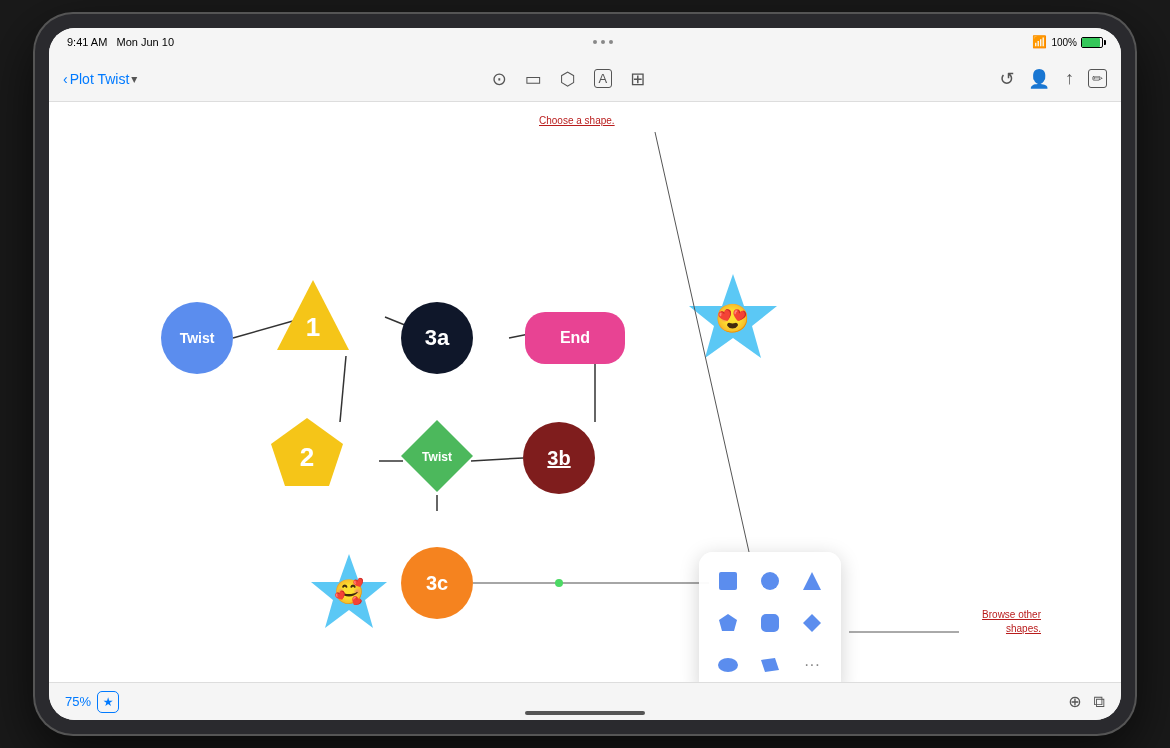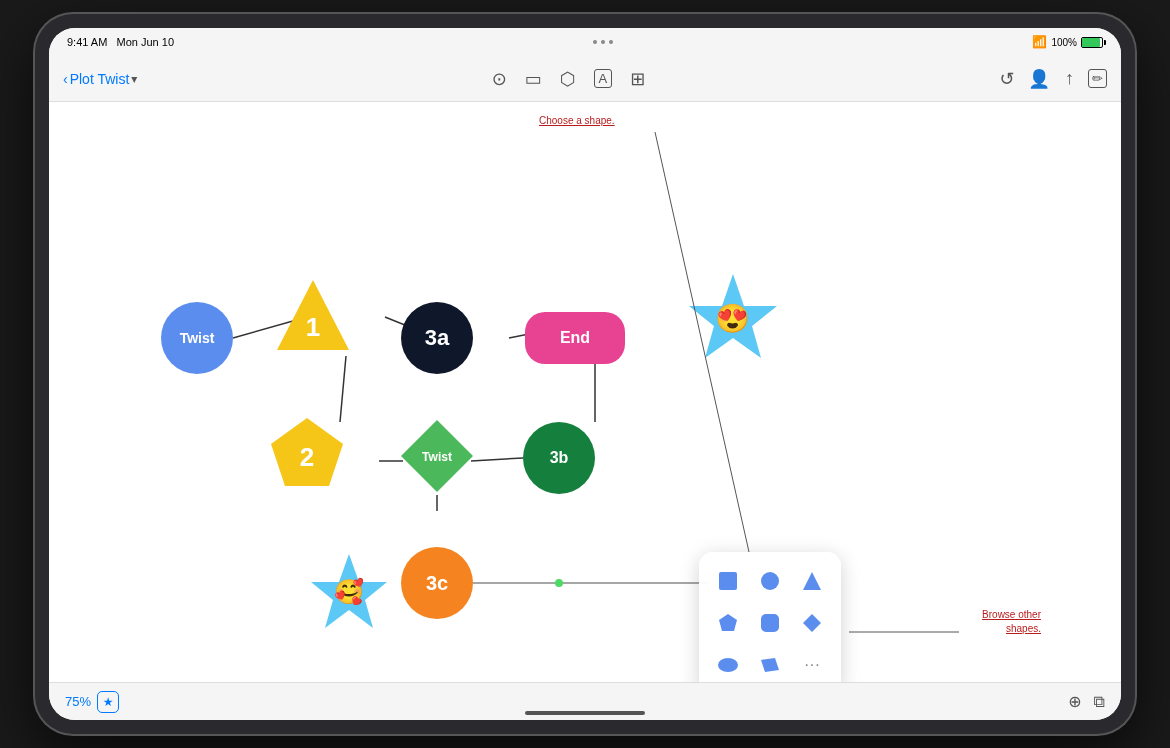--- a/index.html
+++ b/index.html
@@ -263,21 +263,21 @@
         </svg>
       </div>
 
       <div style="position:absolute;left:350px;top:316px;width:76px;height:76px;display:flex;align-items:center;justify-content:center;">
         <svg width="76" height="76" viewBox="0 0 76 76">
           <polygon points="38,2 74,38 38,74 2,38" fill="#4cb85c"></polygon>
           <text x="38" y="43" text-anchor="middle" font-size="12" font-weight="600" fill="white">Twist</text>
         </svg>
       </div>
 
-      <div class="node node-circle" style="left:474px;top:320px;width:72px;height:72px;background:#15803d;font-size:16px;">
+      <div class="node node-circle" style="left:474px;top:320px;width:72px;height:72px;background:#7f1d1d;font-size:20px;text-decoration:underline;">
         <span>3b</span>
       </div>
 
       <div class="node node-circle" style="left:352px;top:445px;width:72px;height:72px;background:#f5831f;font-size:20px;">
         <span>3c</span>
       </div>
 
       <div class="star-shape" style="left:636px;top:168px;width:96px;height:96px;display:flex;align-items:center;justify-content:center;">
         <svg width="96" height="96" viewBox="0 0 96 96">
           <polygon points="48,4 59,36 92,36 67,56 76,88 48,68 20,88 29,56 4,36 37,36" fill="#5bc8f5"></polygon>

